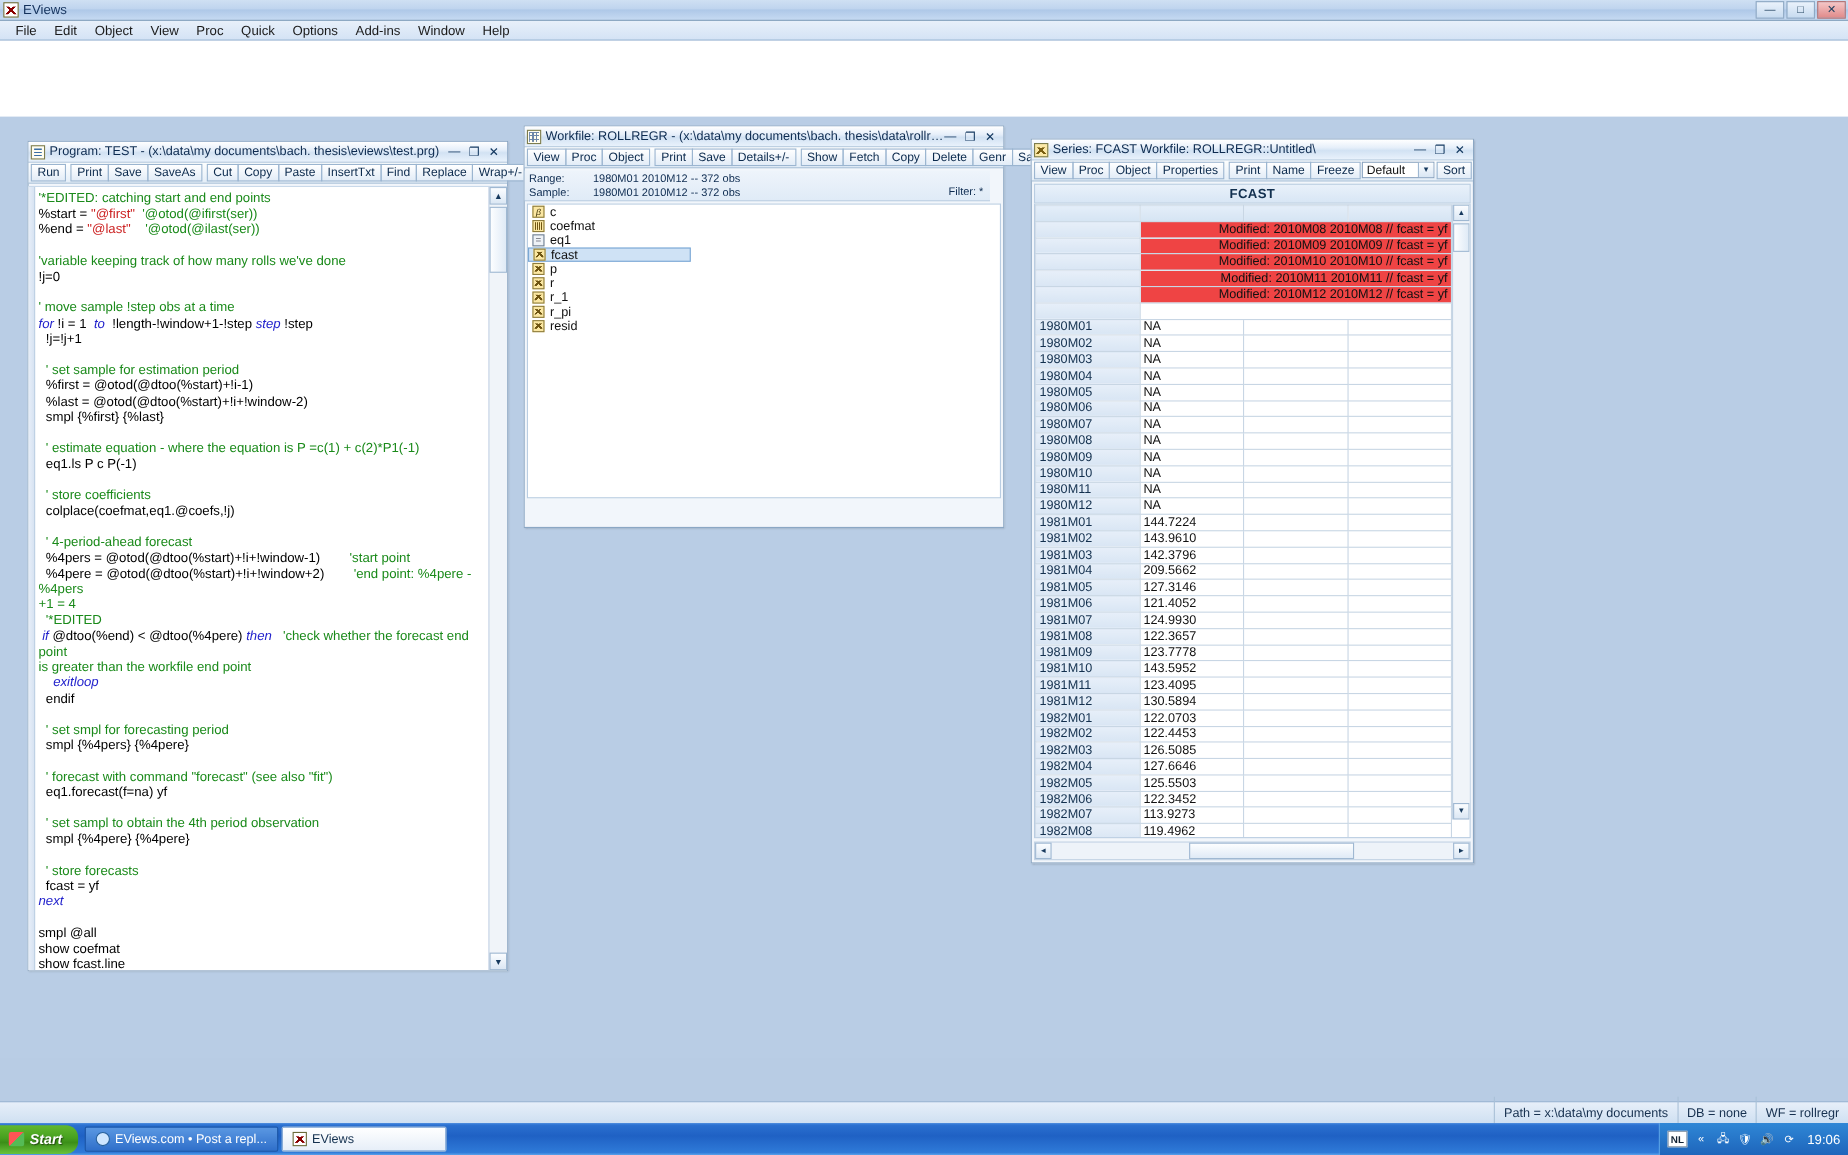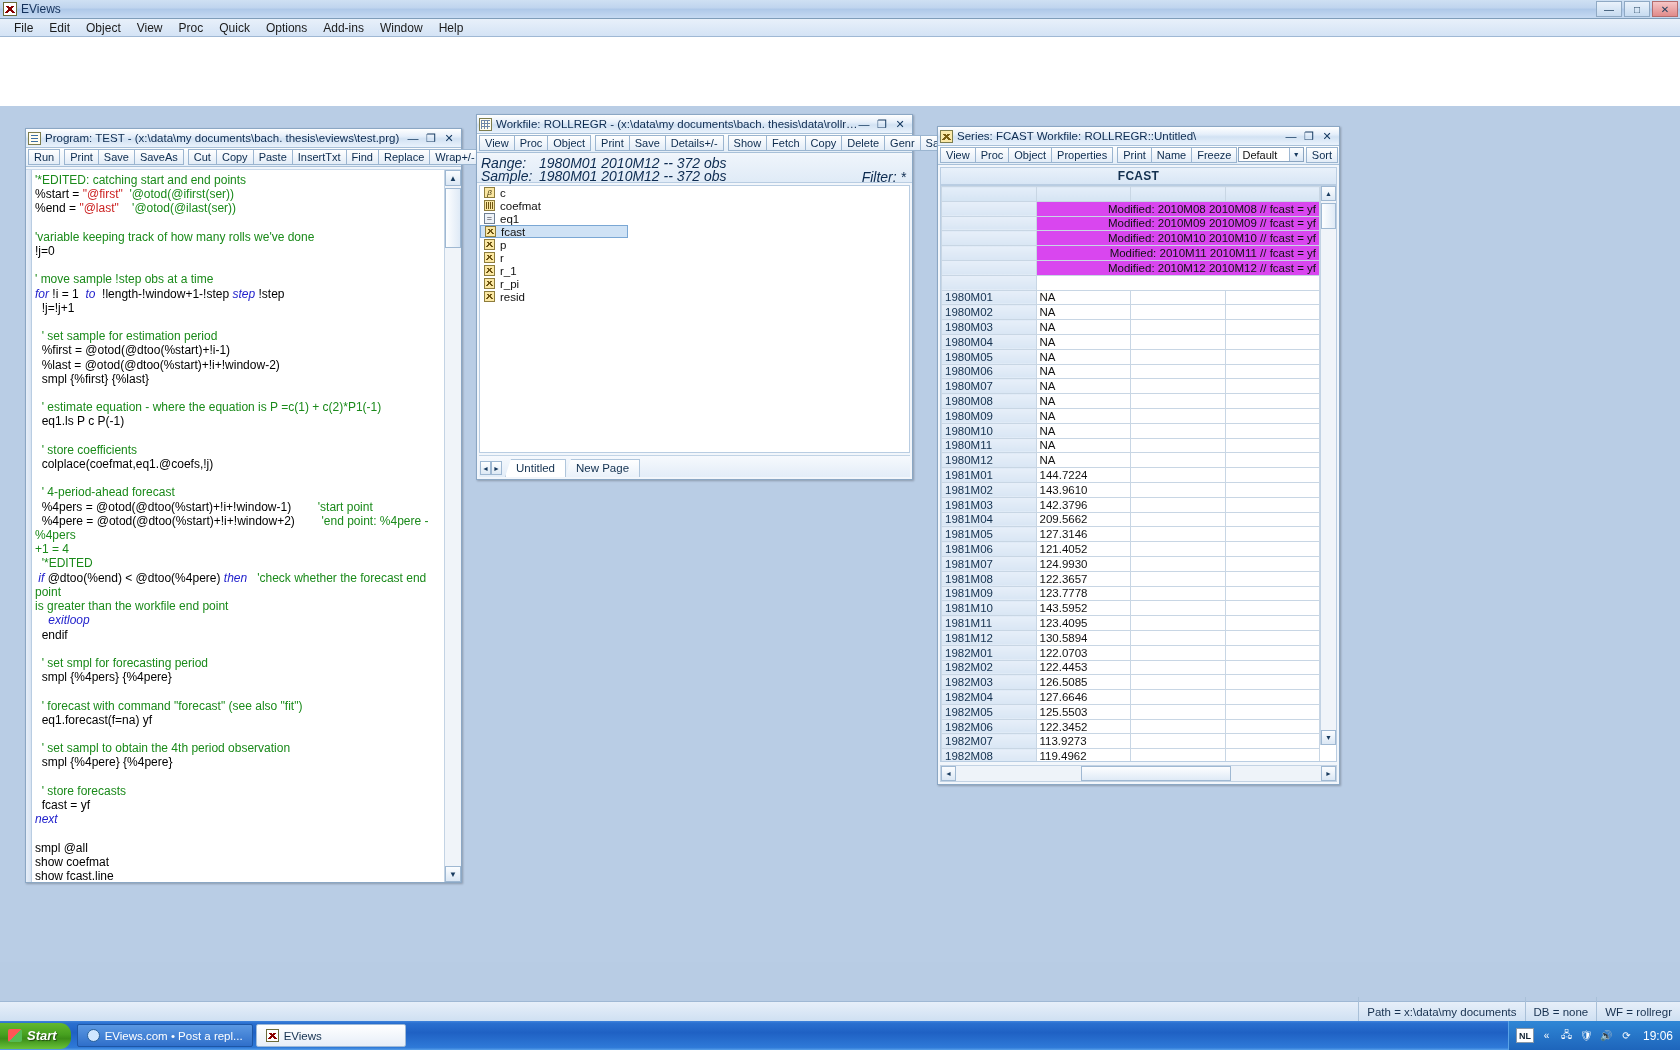--- a/index.html
+++ b/index.html
@@ -139,25 +139,24 @@
   .vscroll .arw.up{top:0;}
   .vscroll .arw.dn{bottom:0;}
   .vscroll .thumb{
     position:absolute;left:0;width:16px;height:60px;top:18px;
     background:linear-gradient(to right,#fdfeff,#dfeaf6);border:1px solid #9fb8d2;
   }
 
   
   #win-workfile{left:476px;top:114px;width:437px;height:366px;}
   #wf-info{
-    position:absolute;left:0;top:40px;right:0;height:28px;
+    position:absolute;left:0;top:40px;right:12px;height:28px;
     background:linear-gradient(to bottom,#eef4fb,#e0ebf7);
-    border-bottom:1px solid #b9cde2;font-size:14px;color:#0d2b50;
+    border-bottom:1px solid #b9cde2;font-size:10px;color:#0d2b50;
     padding:1px 4px;
-    font-style:italic;
   }
   #wf-info .row{display:flex;align-items:center;height:13px;}
   #wf-info .lbl{width:58px;}
   #wf-info .filter{position:absolute;right:6px;top:14px;}
   #wf-list{
     position:absolute;left:2px;top:70px;right:2px;bottom:26px;
     background:#ffffff;border:1px solid #b9cde2;overflow:hidden;
   }
   .obj-row{display:flex;align-items:center;height:13px;padding-left:4px;font-size:11.5px;color:#111;}
   .obj-row.sel{background:#cfe2f5;width:148px;border:1px solid #7aa7d4;}
@@ -210,21 +209,21 @@
   }
   #ser-grid .gwrap{position:absolute;left:0;top:0;right:16px;bottom:0;overflow:hidden;}
   table.grid{border-collapse:collapse;width:100%;table-layout:fixed;font-size:11.5px;}
   table.grid td{
     border:1px solid #c8d6e4;height:14.8px;padding:0 3px;white-space:nowrap;overflow:hidden;
   }
   td.hdrcell{background:linear-gradient(to bottom,#e4eef9,#d5e4f3);}
   td.obs{width:68px;background:linear-gradient(to bottom,#e7eff9,#d9e6f4);color:#13304e;}
   td.val{width:85px;color:#111;}
   td.pad{background:#ffffff;}
-  td.modcell{text-align:right;background:#d946ef;color:#111;padding-right:4px;}
+  td.modcell{text-align:right;background:#ef4444;color:#111;padding-right:4px;}
   .ser-v{
     position:absolute;right:0;top:0;bottom:16px;width:16px;background:#f0f4f9;border-left:1px solid #c3d3e4;
   }
   .ser-v .arw{position:absolute;left:0;width:15px;height:15px;background:linear-gradient(to bottom,#fbfdff,#dbe7f4);
     border:1px solid #9fb8d2;display:flex;align-items:center;justify-content:center;font-size:7px;color:#173a5e;}
   .ser-v .arw.up{top:0;}
   .ser-v .arw.dn{bottom:0;}
   .ser-v .thumb{position:absolute;left:0;width:15px;top:17px;height:26px;background:linear-gradient(to right,#fdfeff,#dfeaf6);border:1px solid #9fb8d2;}
   #ser-hscroll{
     position:absolute;left:2px;right:2px;bottom:2px;height:17px;
@@ -481,28 +480,20 @@
       </div>
       <div class="obj-row">
         <span class="obj-ico series"></span>
         <span>r_pi</span>
       </div>
       <div class="obj-row">
         <span class="obj-ico series"></span>
         <span>resid</span>
       </div>
     </div>
-  <div id="wf-tabs">
-    <div class="navbtns">
-      <i>◄</i>
-      <i>►</i>
-    </div>
-    <div class="wtab active">Untitled</div>
-    <div class="wtab">New Page</div>
-  </div>
 </div>
 
 <div class="win" id="win-series">
   <div class="win-title">
     <span class="ico ser"></span>
     <span class="t">Series: FCAST  Workfile: ROLLREGR::Untitled\</span>
     <span class="wbtns">
       <span>—</span>
       <span>❐</span>
       <span>✕</span>

